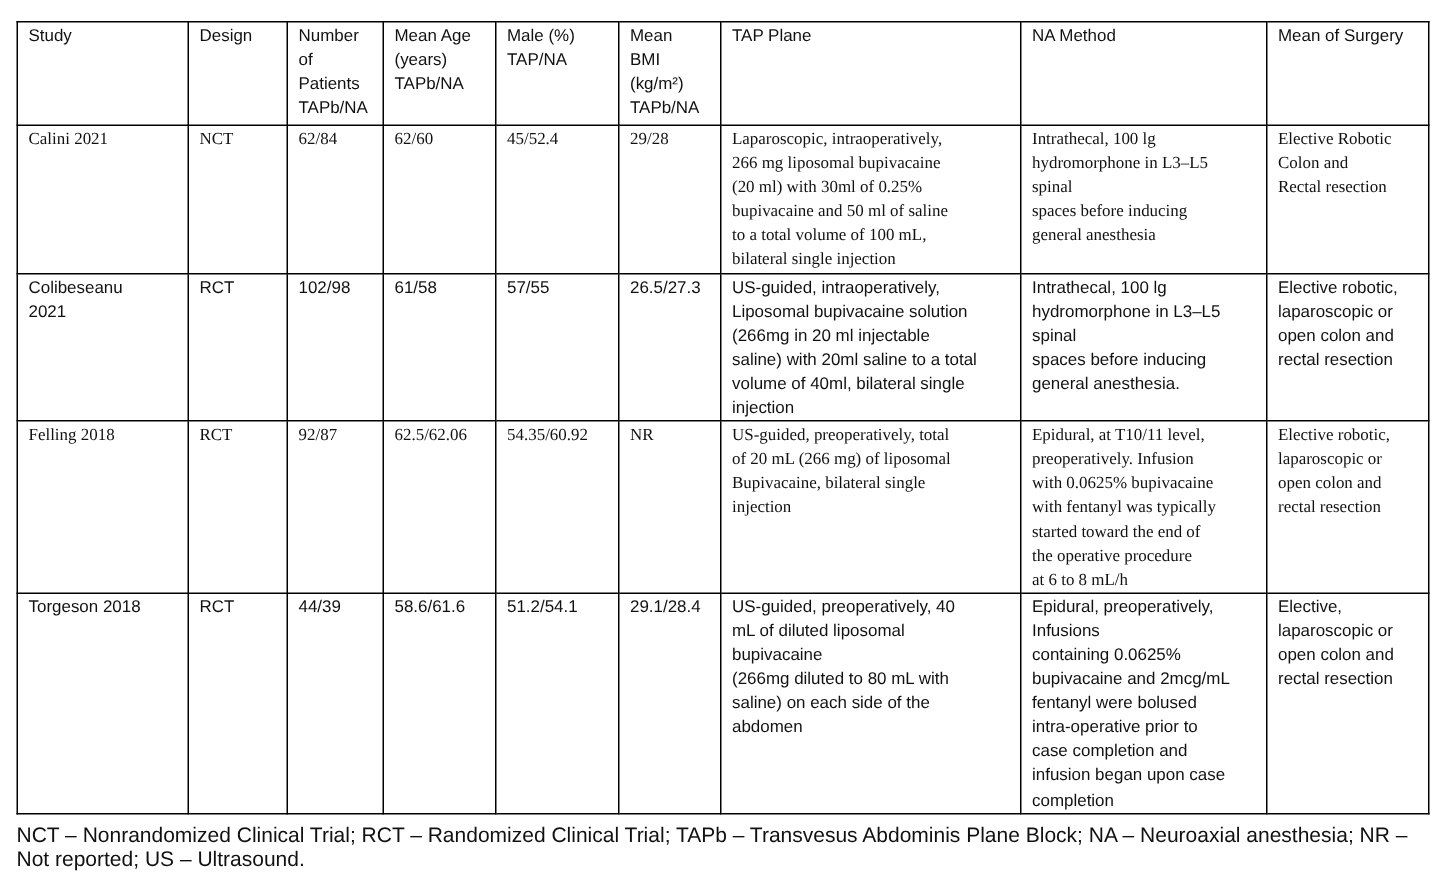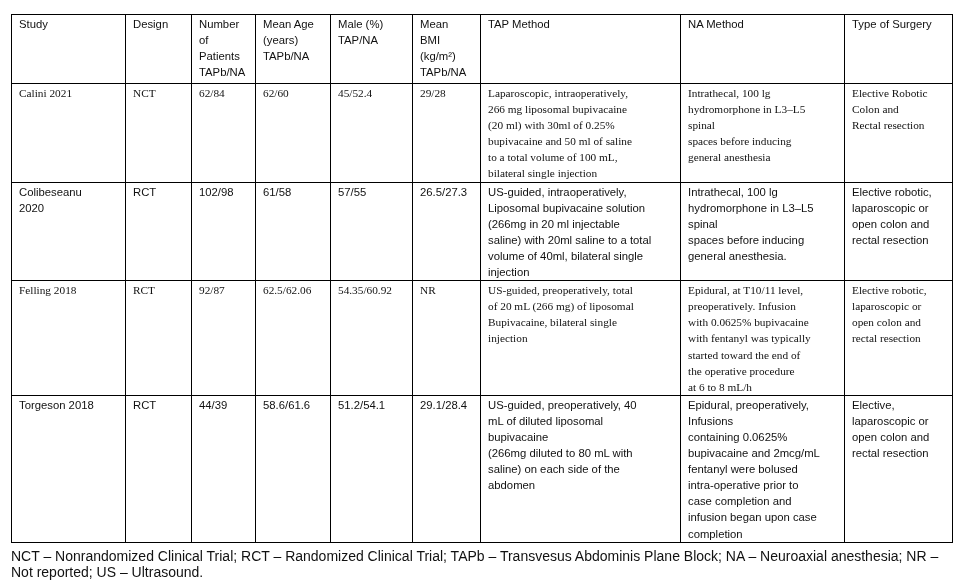--- a/index.html
+++ b/index.html
@@ -74,23 +74,23 @@
 TAPb/NA</th>
     <th>Mean Age
 (years)
 TAPb/NA</th>
     <th>Male (%)
 TAP/NA</th>
     <th>Mean
 BMI
 (kg/m²)
 TAPb/NA</th>
-    <th>TAP Method</th>
+    <th>TAP Plane</th>
     <th>NA Method</th>
-    <th>Type of Surgery</th>
+    <th>Mean of Surgery</th>
   </tr>
 
   <tr class="row-0">
     <td>Calini 2021</td>
     <td>NCT</td>
     <td>62/84</td>
     <td>62/60</td>
     <td>45/52.4</td>
     <td>29/28</td>
     <td>Laparoscopic, intraoperatively,
@@ -104,21 +104,21 @@
 spinal
 spaces before inducing
 general anesthesia</td>
     <td>Elective Robotic
 Colon and
 Rectal resection</td>
   </tr>
 
   <tr class="row-1">
     <td>Colibeseanu
-2020</td>
+2021</td>
     <td>RCT</td>
     <td>102/98</td>
     <td>61/58</td>
     <td>57/55</td>
     <td>26.5/27.3</td>
     <td>US-guided, intraoperatively,
 Liposomal bupivacaine solution
 (266mg in 20 ml injectable
 saline) with 20ml saline to a total
 volume of 40ml, bilateral single

